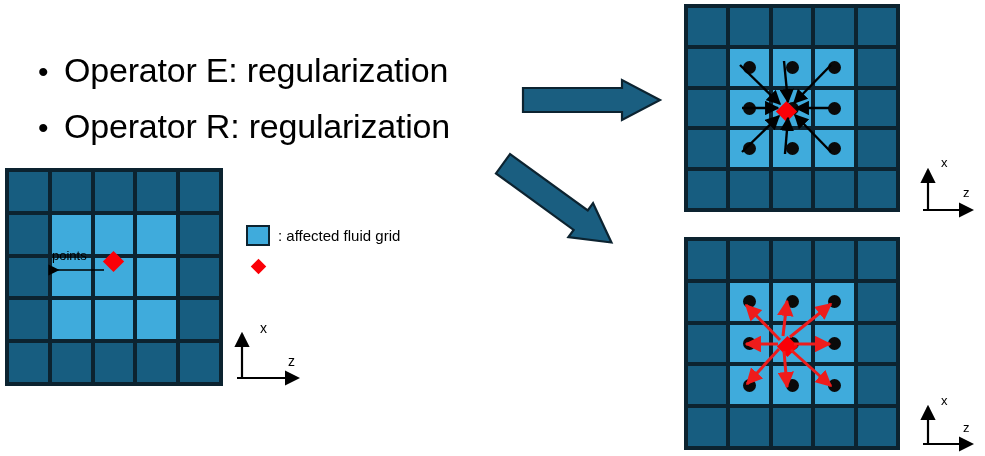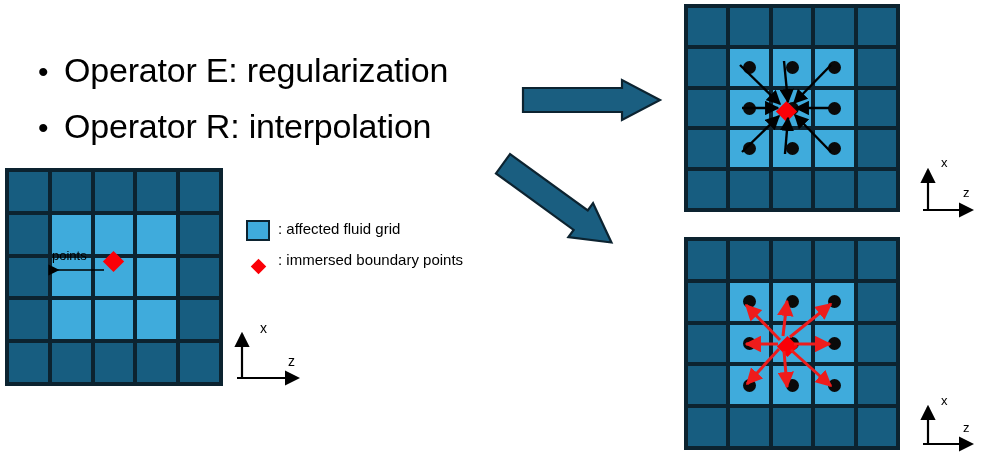--- a/index.html
+++ b/index.html
@@ -72,20 +72,21 @@
   }
 
   
   #legend {
     left: 246px;
     top: 220px;
     width: 262px;
   }
   .legend-row {
     display: flex;
+    align-items: center;
     height: 31px;
   }
   .legend-swatch {
     width: 24px;
     height: 21px;
     box-sizing: border-box;
     border: 2px solid #0c2330;
     margin-right: 8px;
     flex: 0 0 24px;
   }
@@ -124,21 +125,21 @@
 </head>
 <body>
 
 <div class="abs" id="bullet-list">
   <div class="bullet-row">
     <span class="bullet-dot">•</span>
     <span class="bullet-text">Operator E: regularization</span>
   </div>
   <div class="bullet-row">
     <span class="bullet-dot">•</span>
-    <span class="bullet-text">Operator R: interpolation</span>
+    <span class="bullet-text">Operator R: regularization</span>
   </div>
 </div>
 
 <div class="grid" id="left-grid" style="left:5px; top:168px; width:218px; height:218px;">
     <div class="cell unaffected" style="left: 0px; top: 0px; width: 42.8px; height: 42.8px;"></div>
     <div class="cell unaffected" style="left: 42.8px; top: 0px; width: 42.8px; height: 42.8px;"></div>
     <div class="cell unaffected" style="left: 85.6px; top: 0px; width: 42.8px; height: 42.8px;"></div>
     <div class="cell unaffected" style="left: 128.4px; top: 0px; width: 42.8px; height: 42.8px;"></div>
     <div class="cell unaffected" style="left: 171.2px; top: 0px; width: 42.8px; height: 42.8px;"></div>
     <div class="cell unaffected" style="left: 0px; top: 42.8px; width: 42.8px; height: 42.8px;"></div>
@@ -192,21 +193,20 @@
 
 <div class="abs" id="legend">
   <div class="legend-row">
     <span class="legend-swatch affected"></span>
     <span class="legend-label">: affected fluid grid</span>
   </div>
   <div class="legend-row">
     <span class="legend-diamond-wrap">
       <span class="legend-diamond"></span>
     </span>
-    <span class="legend-label">: immersed boundary points</span>
   </div>
 </div>
 
 <div class="abs" style="left:521px; top:78px;">
   <svg width="142" height="46" viewBox="0 0 142 46">
     <path d="M2,10 L101,10 L101,2 L139,22 L101,42 L101,34 L2,34 Z" fill="#1A5E80" stroke="#0C2330" stroke-width="2.2" stroke-linejoin="miter"></path>
   </svg>
 </div>
 
 <div class="abs" style="left:512px; top:148px;">

